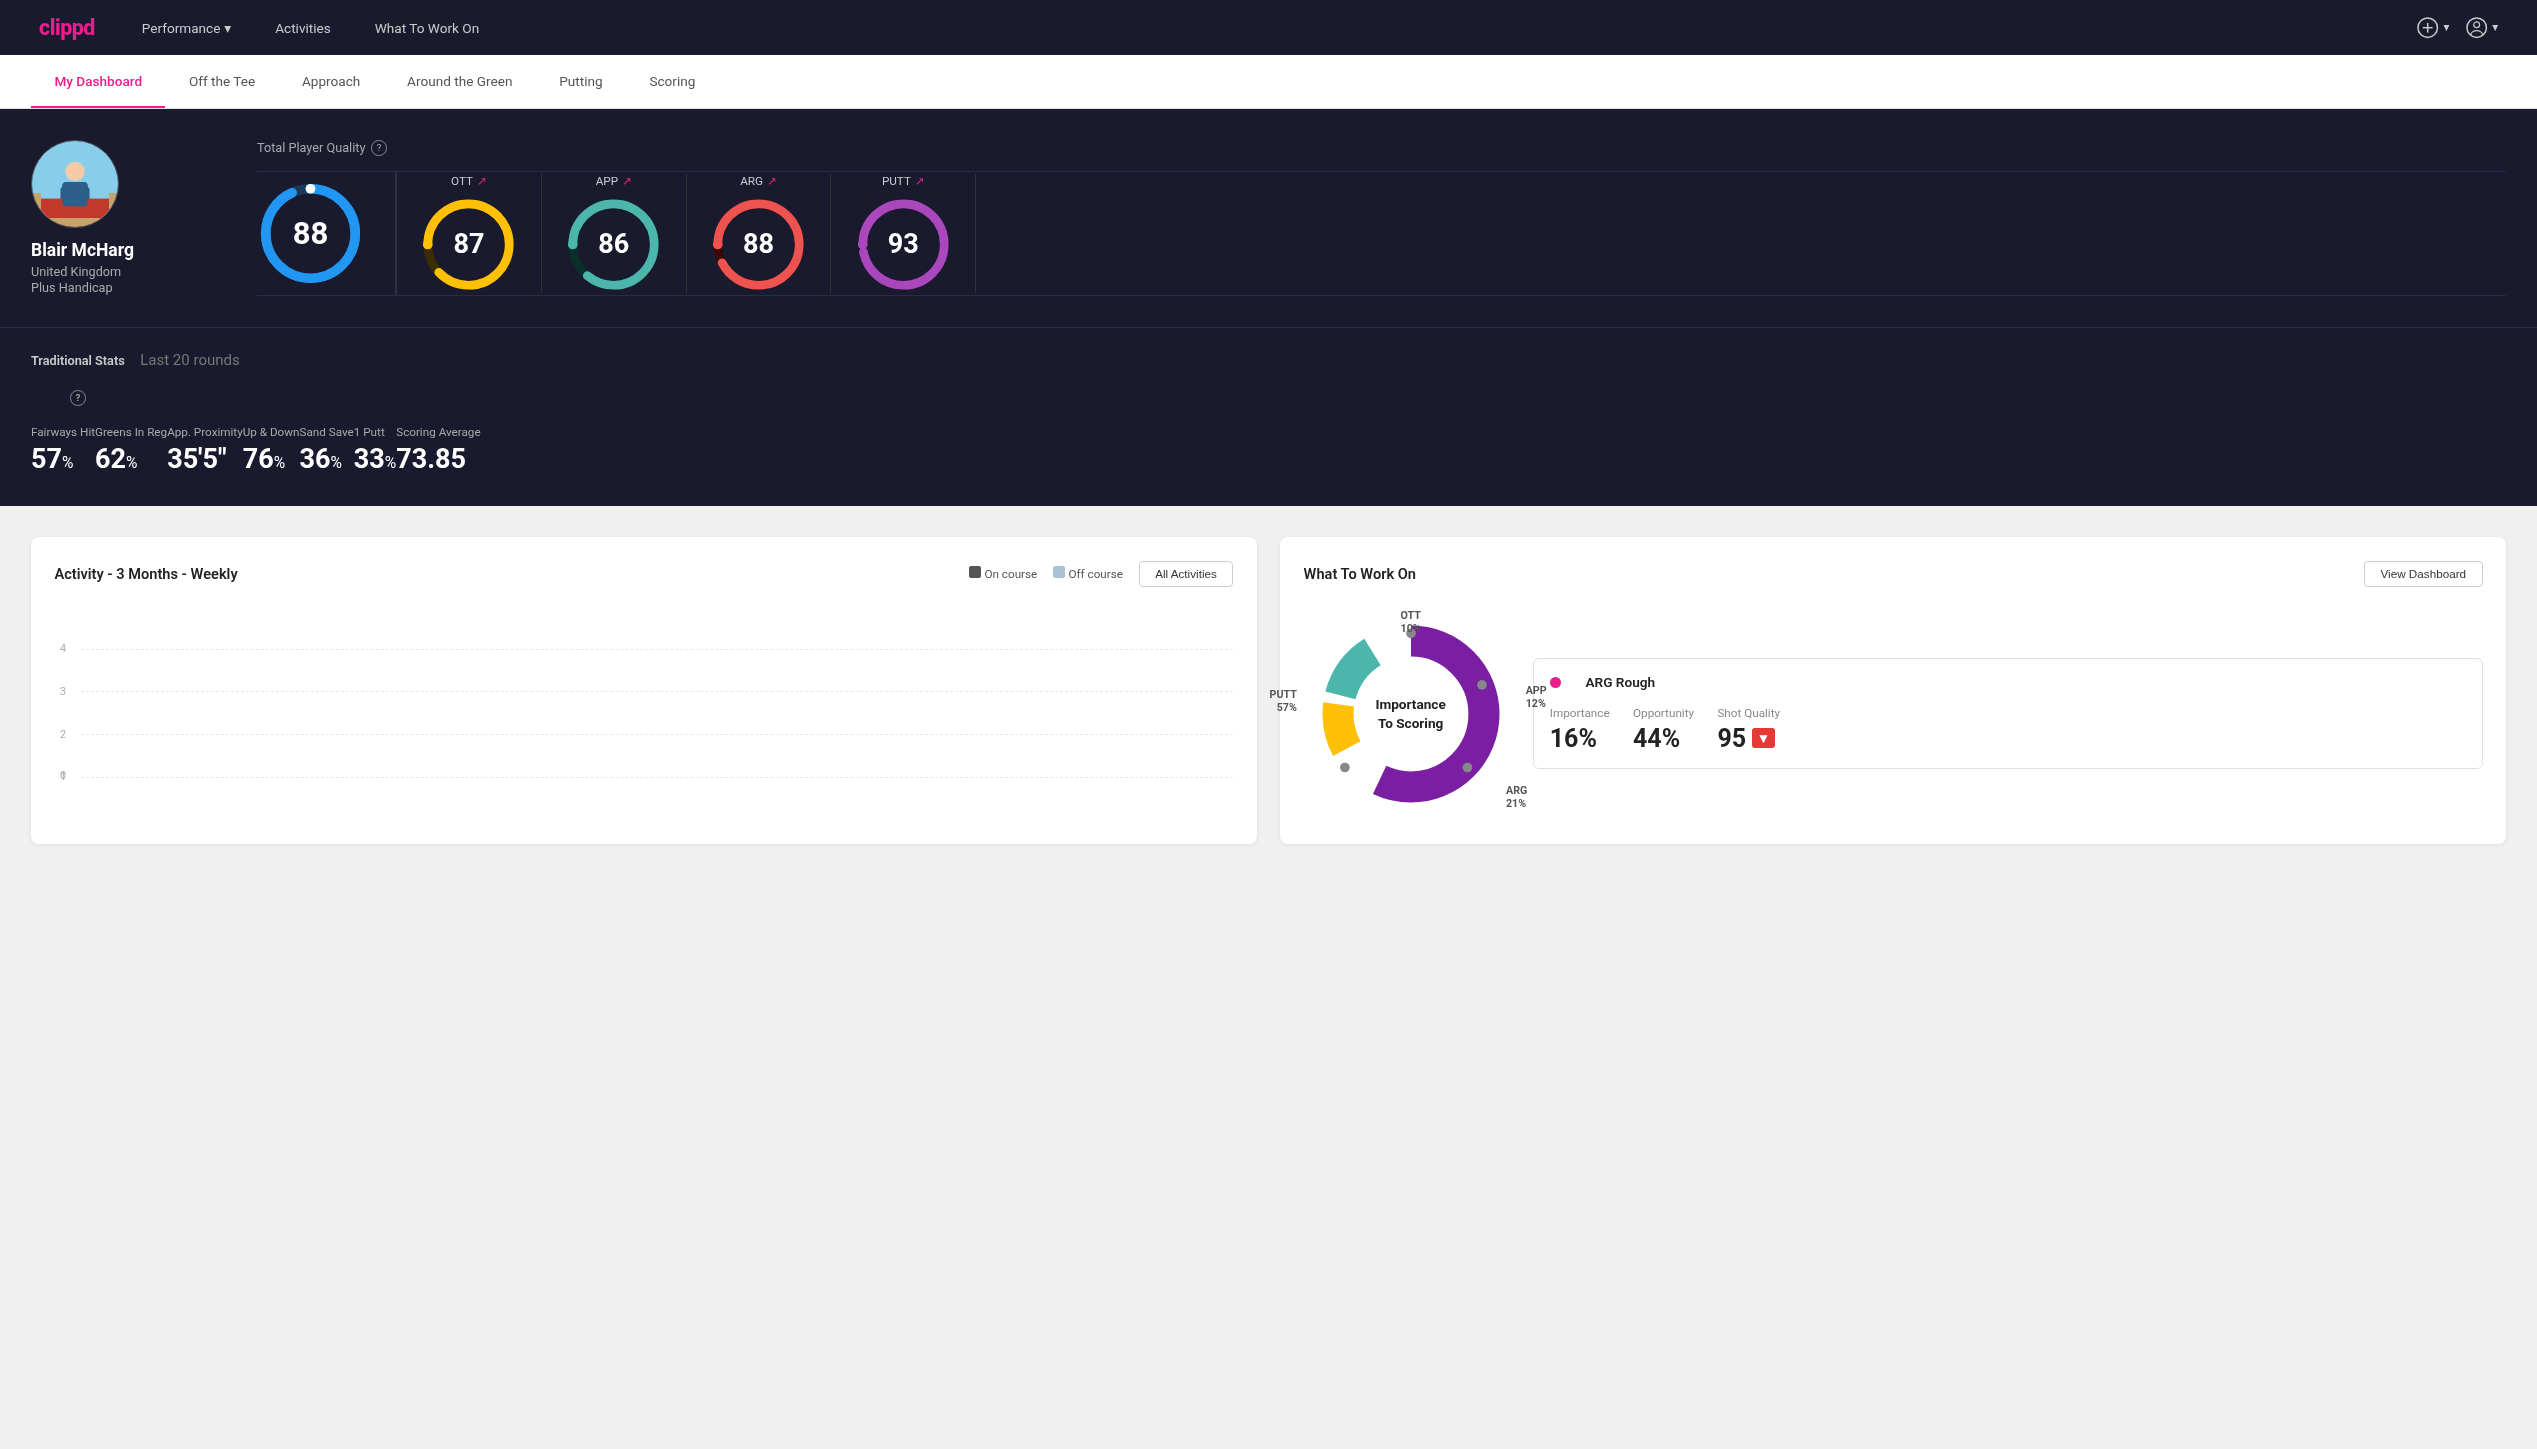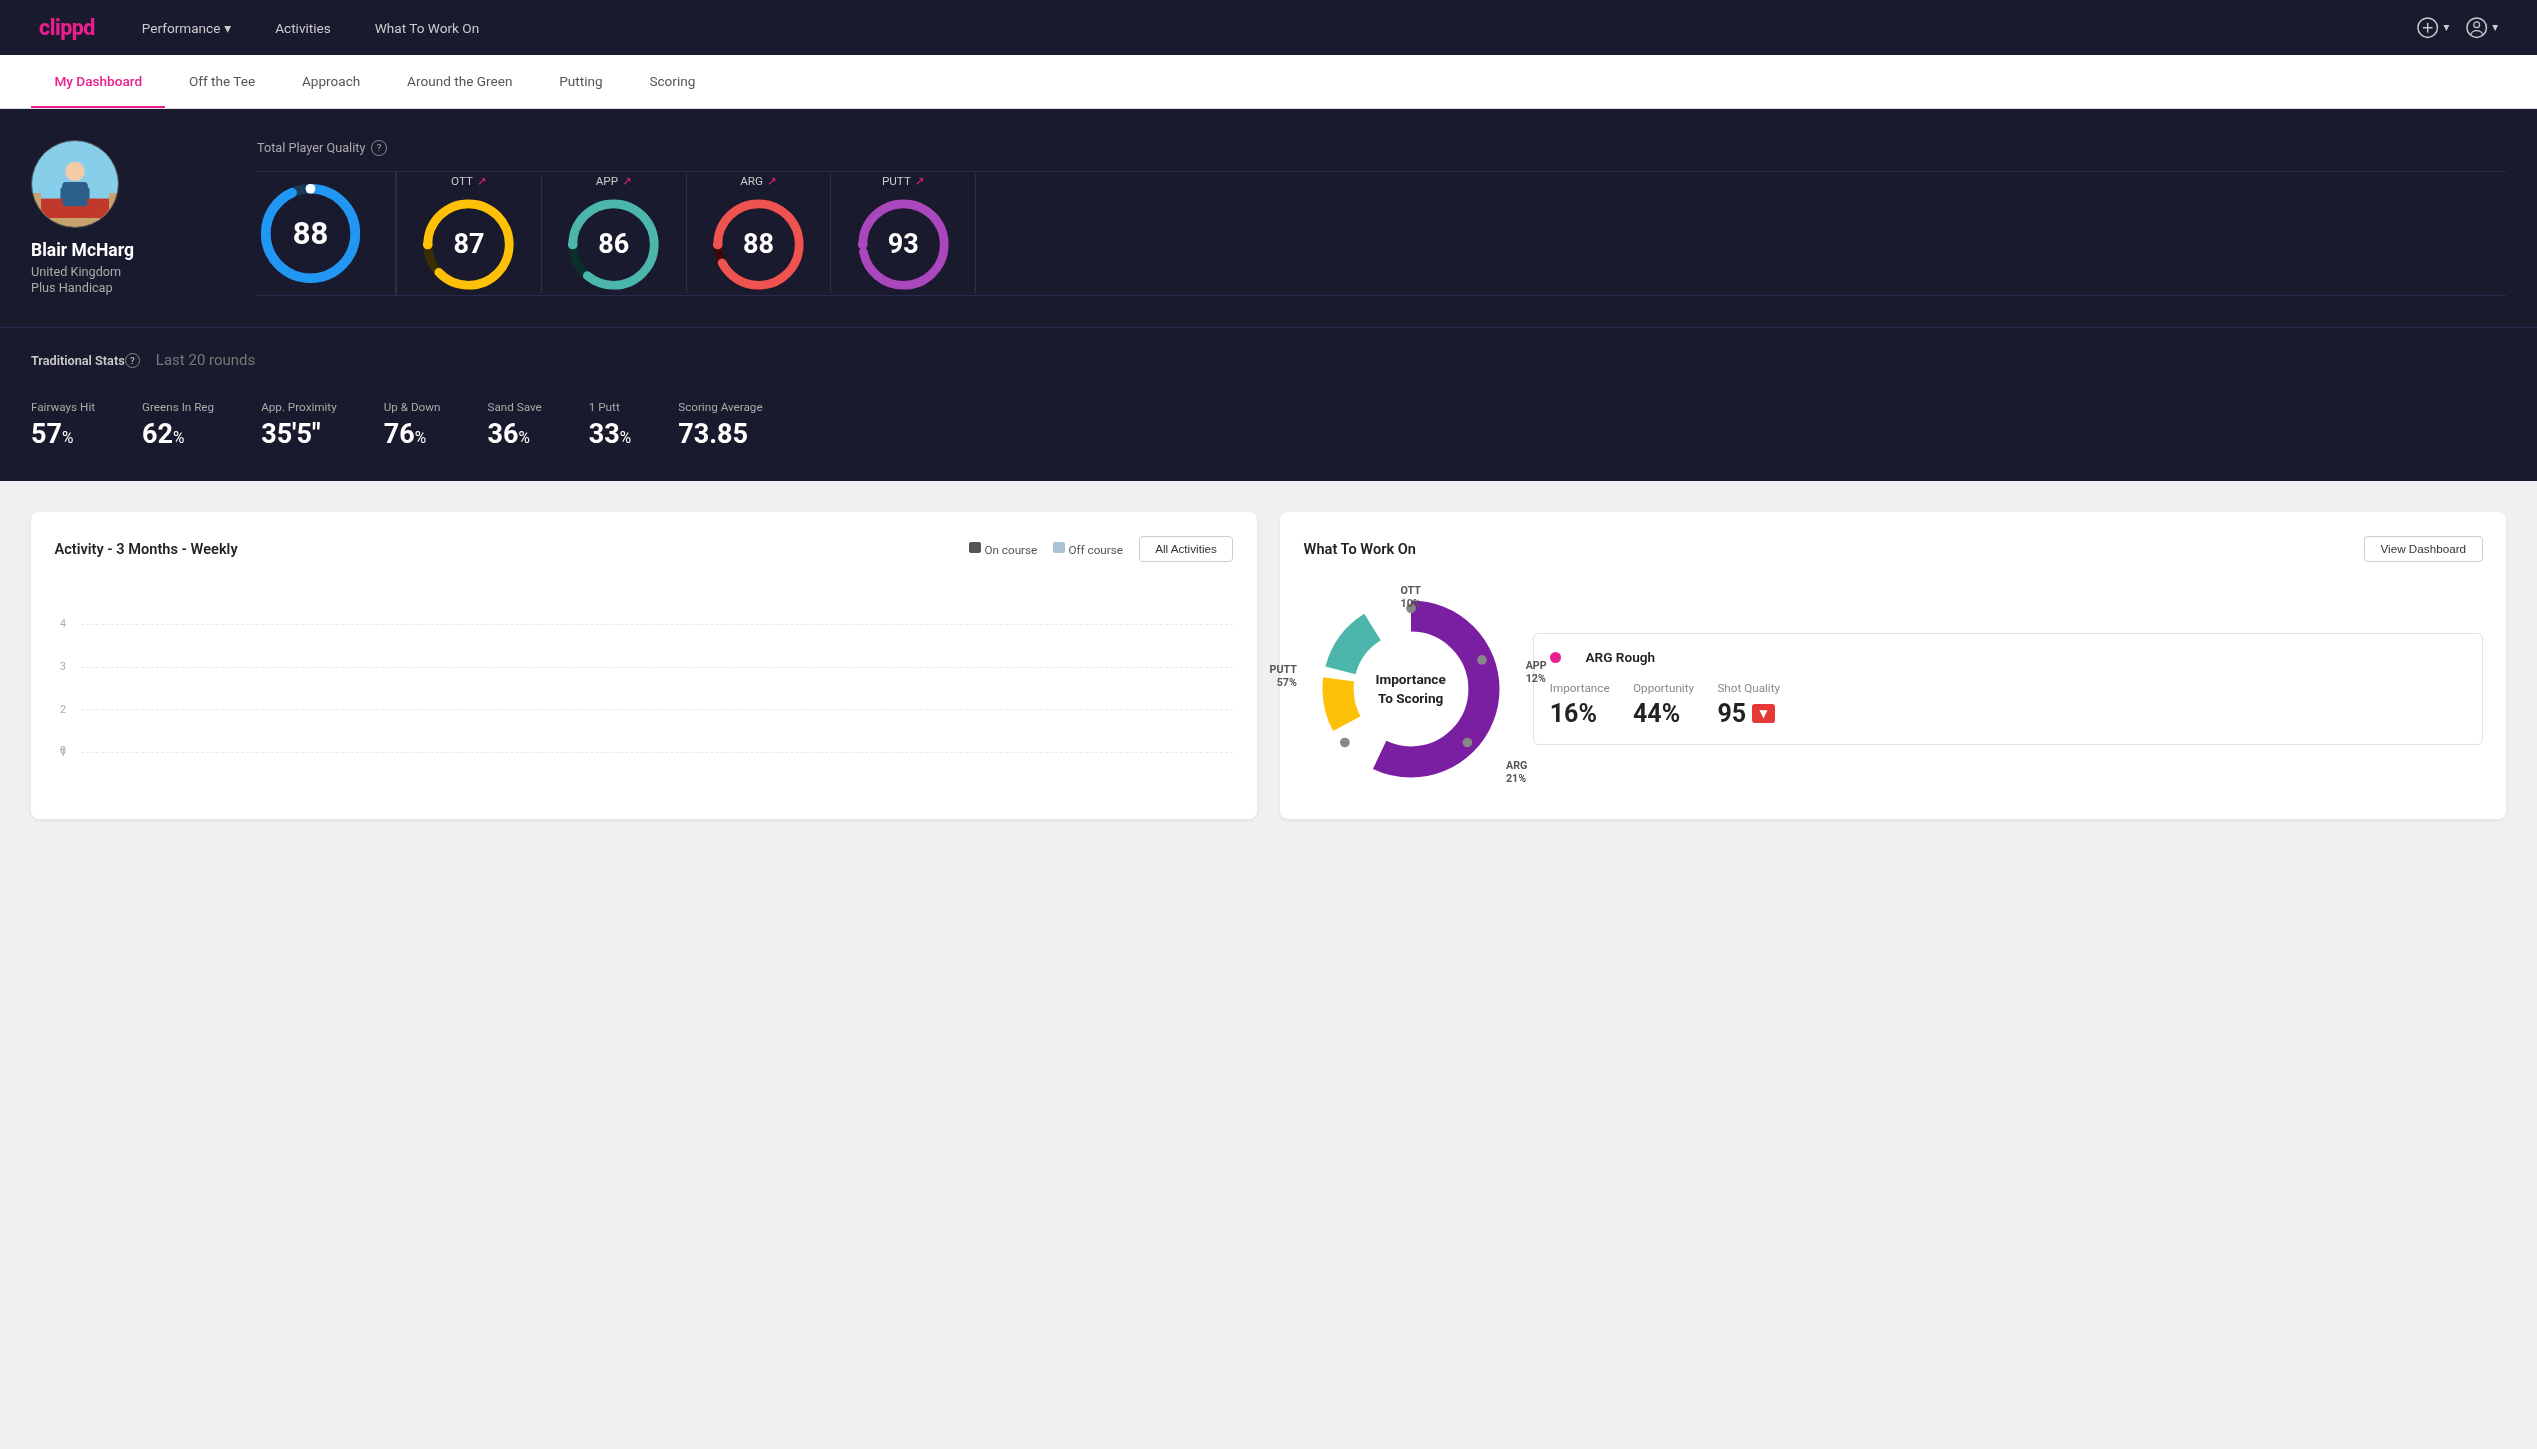--- a/index.html
+++ b/index.html
@@ -183,30 +183,30 @@
       padding: 23.4px 31px 31px;
       border-top: 1px solid #2a2a4e;
     }
     .stats-header {
       color: #ccc;
       font-size: 12.7px;
       font-weight: 600;
       margin-bottom: 3.9px;
       display: flex;
       align-items: center;
-      gap: 0;
+      gap: 22px;
+      flex-direction: column;
     }
     .stats-subtitle {
       color: #777;
       font-size: 15px;
       margin-bottom: 15.6px;
     }
     .stats-grid {
       display: flex;
-      gap: 47px;
       align-items: center;
     }
     .stat-item { text-align: left; }
     .stat-label {
       color: #aaa;
       font-size: 11.7px;
       margin-bottom: 3.9px;
     }
     .stat-value {
       color: #fff;

